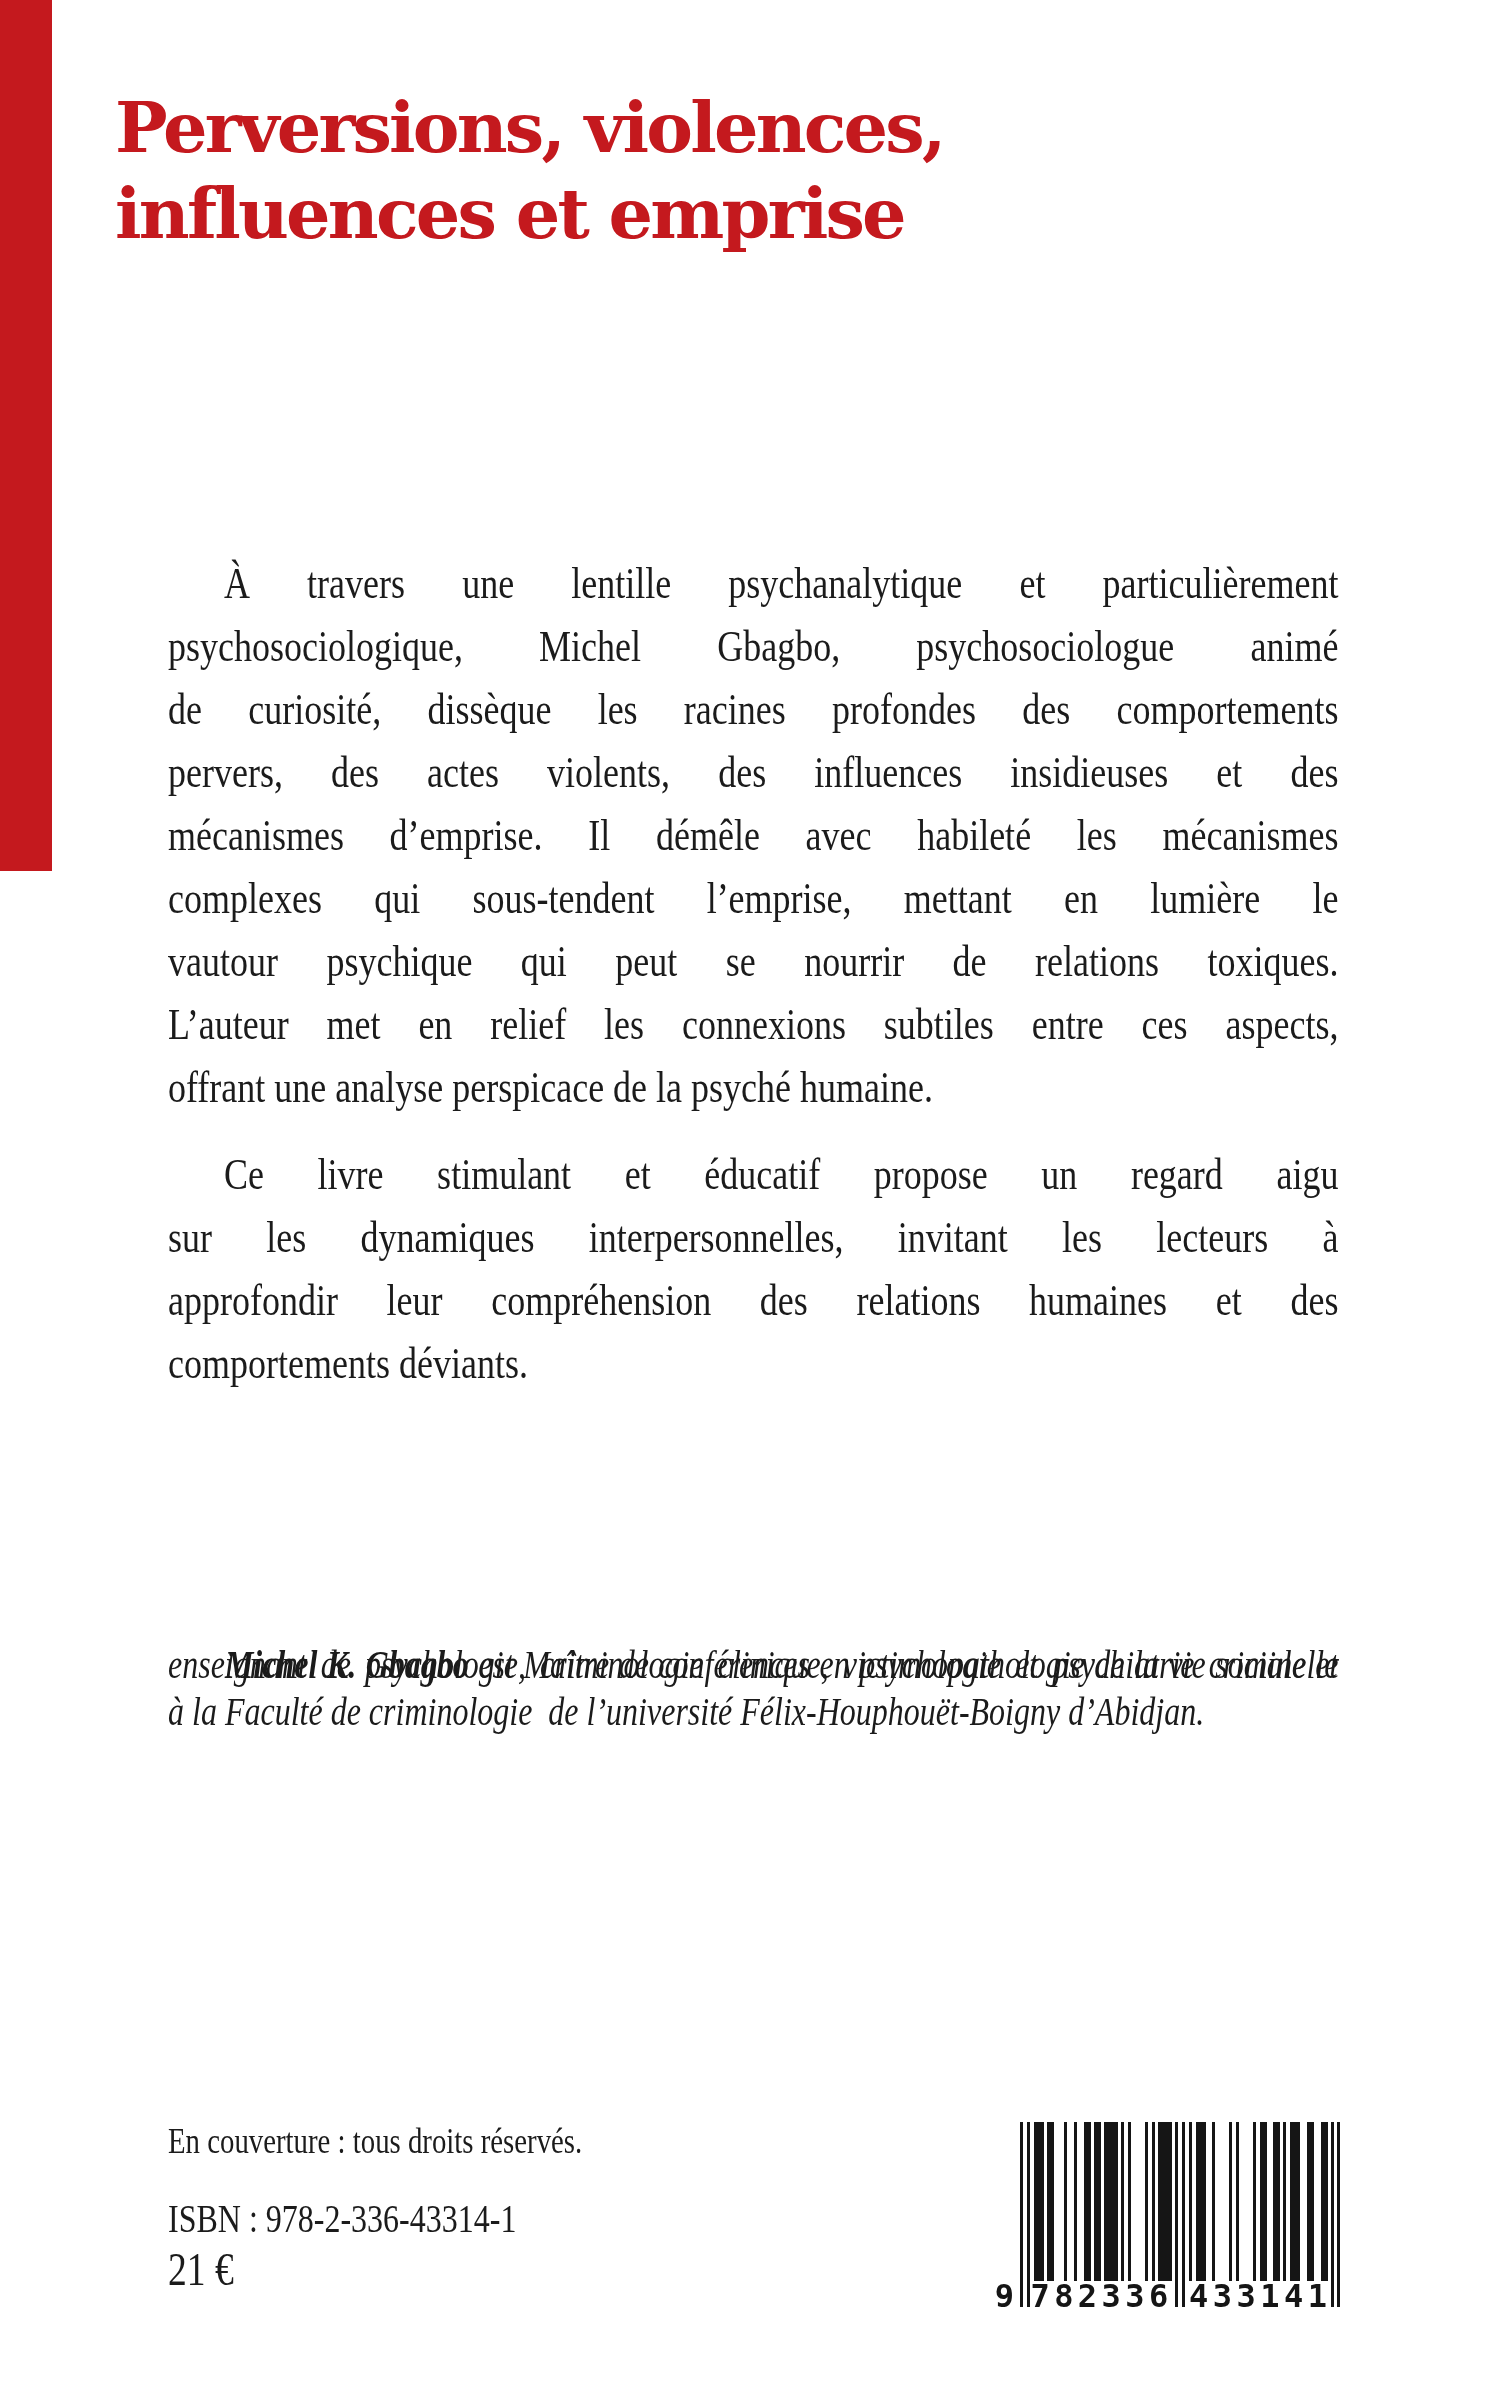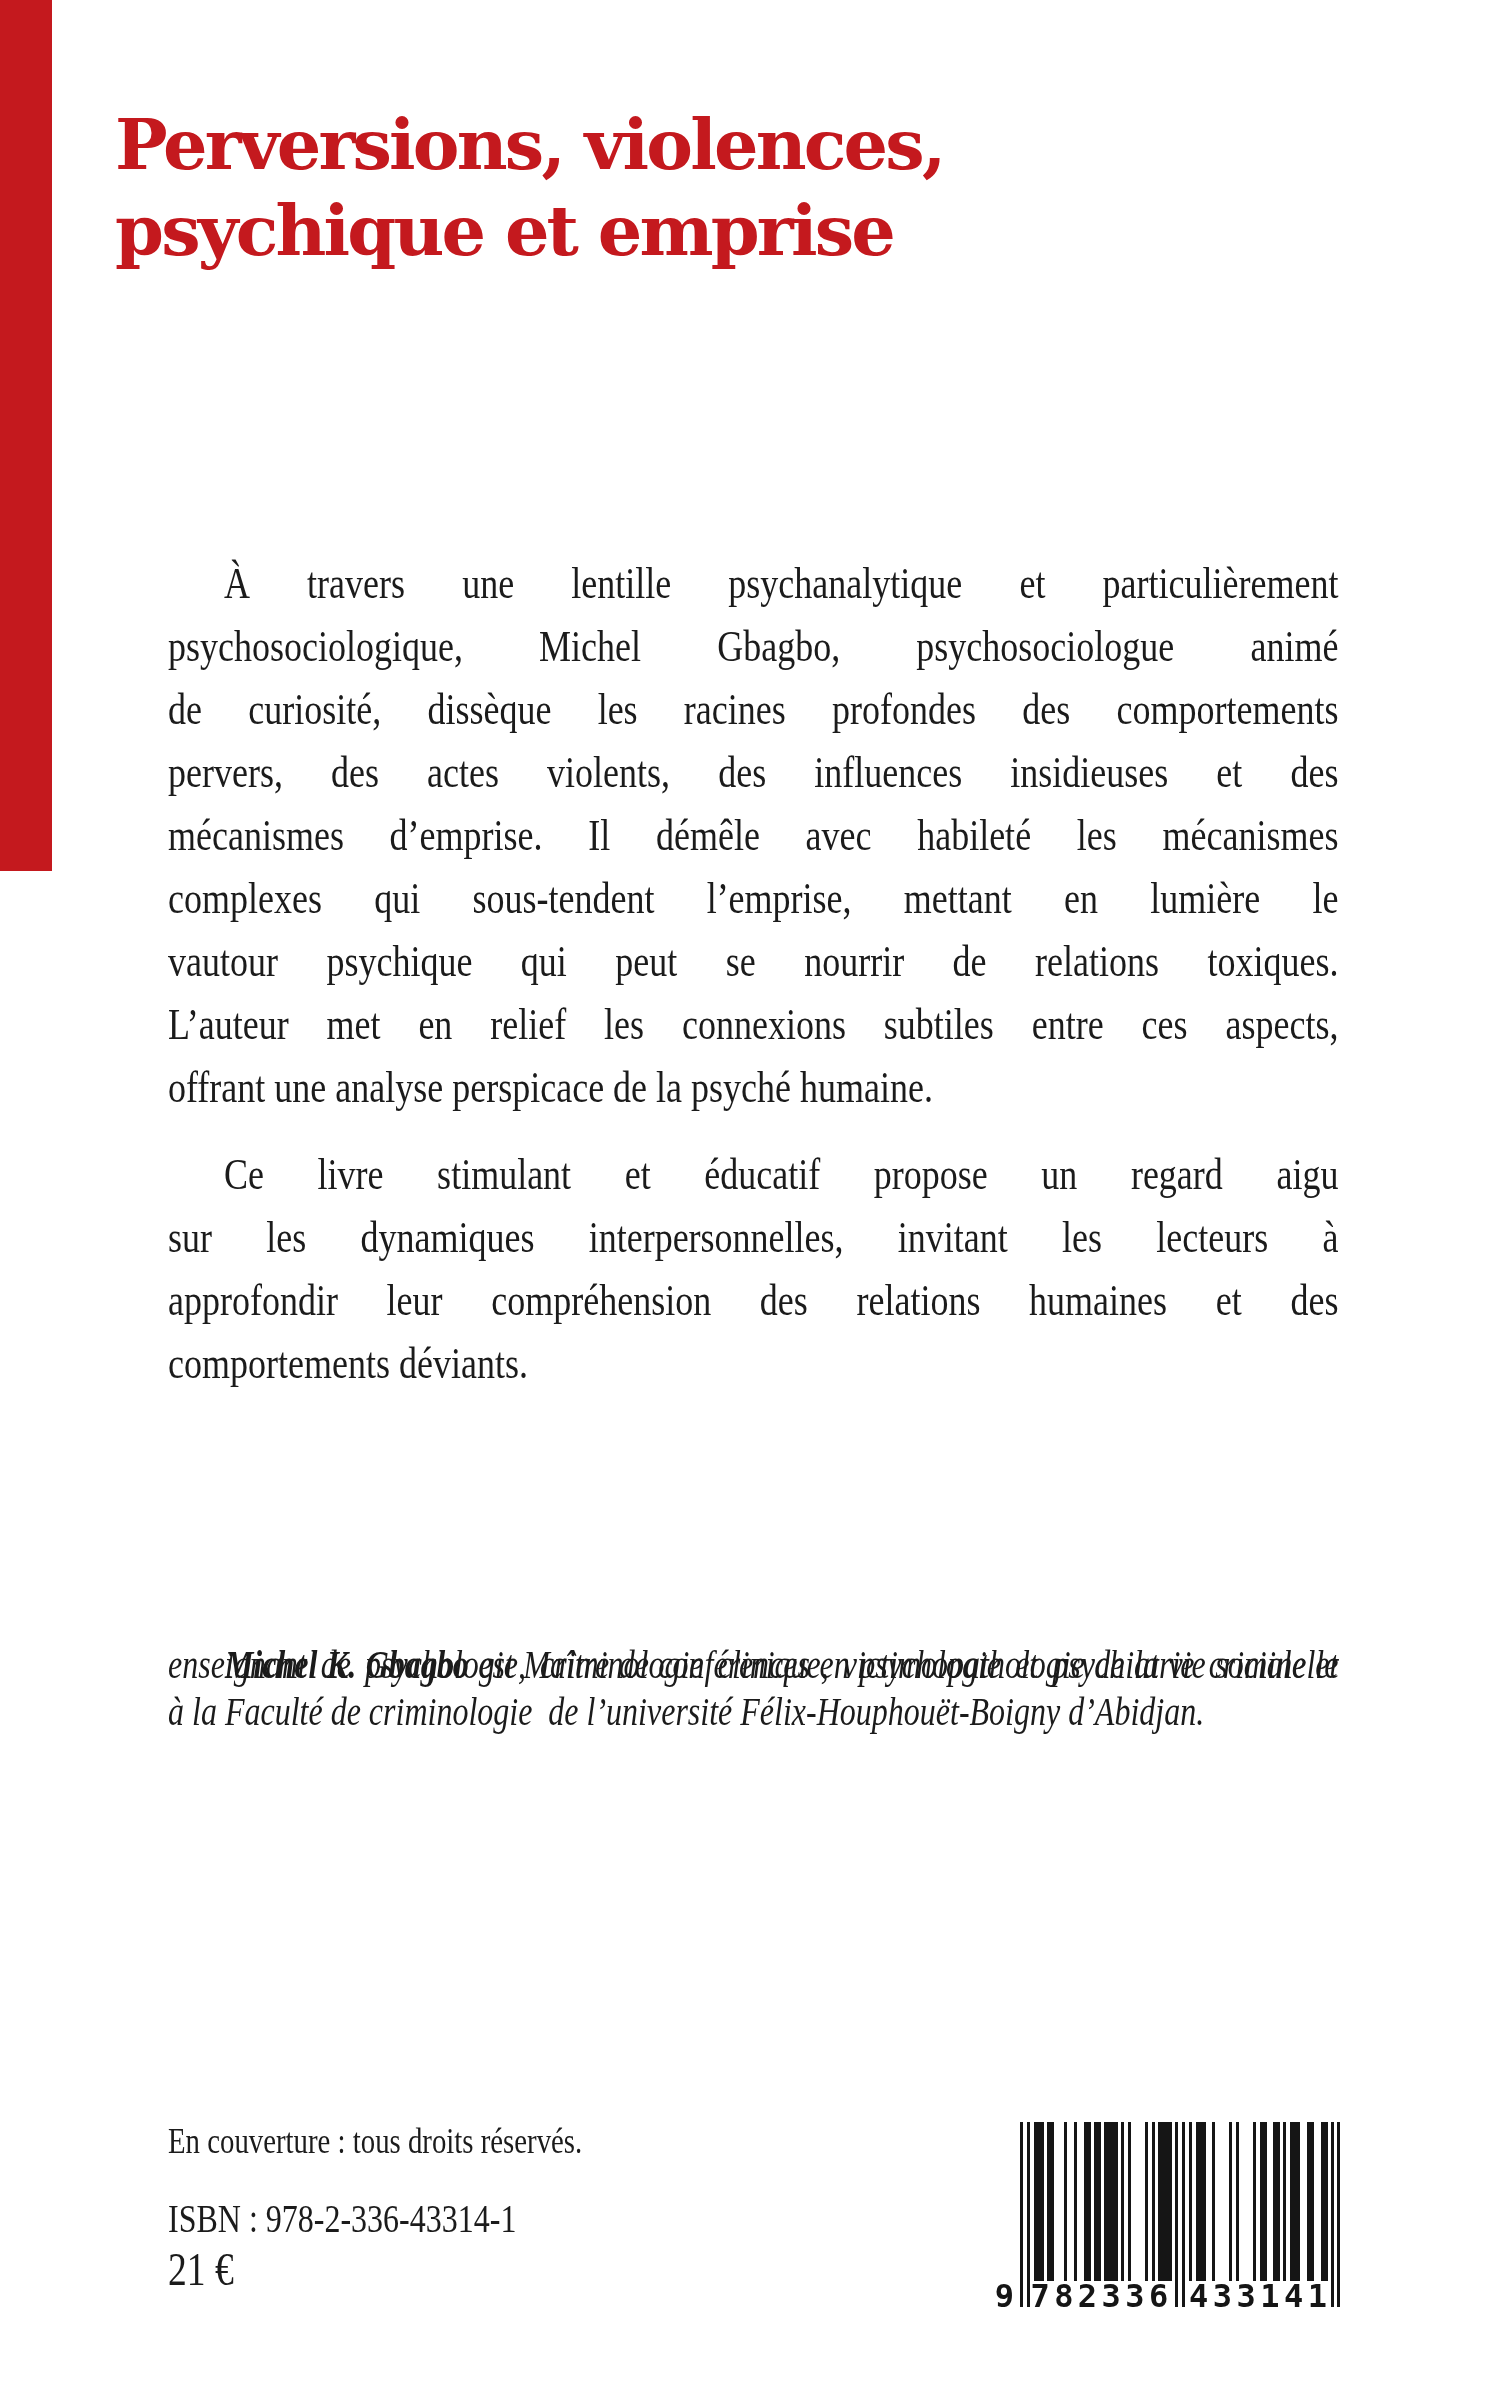--- a/index.html
+++ b/index.html
@@ -9,21 +9,21 @@
     background:#ffffff;
     overflow:hidden;
     font-family:"Liberation Serif", serif;
     color:#1b1b1b;
   }
   .accent-bar{
     position:absolute;left:0;top:0;width:52px;height:871px;
     background:var(--accent,#C4191E);
   }
   .title{
-    position:absolute;left:115px;top:102px;
+    position:absolute;left:115px;top:85px;
     font-family:"DejaVu Serif", serif;
     font-weight:bold;
     font-size:70px;line-height:86px;
     letter-spacing:-2.8px;
     color:var(--accent,#C4191E);
     white-space:nowrap;
   }
   .textscale{transform:scaleX(0.8);transform-origin:0 0;}
   .synopsis{
     position:absolute;left:168px;width:1463px;
@@ -72,21 +72,21 @@
 </style>
 </head>
 <body>
 
 <div class="page">
 
   <div class="accent-bar"></div>
 
   <div class="title">
     <div>Perversions, violences,</div>
-    <div>psychique et emprise</div>
+    <div>influences et emprise</div>
   </div>
 
   <div class="synopsis para1 textscale">
       <div class="tline indent">À travers une lentille psychanalytique et particulièrement</div>
       <div class="tline">psychosociologique, Michel Gbagbo, psychosociologue animé</div>
       <div class="tline">de curiosité, dissèque les racines profondes des comportements</div>
       <div class="tline">pervers, des actes violents, des influences insidieuses et des</div>
       <div class="tline">mécanismes d’emprise. Il démêle avec habileté les mécanismes</div>
       <div class="tline">complexes qui sous-tendent l’emprise, mettant en lumière le</div>
       <div class="tline">vautour psychique qui peut se nourrir de relations toxiques.</div>

